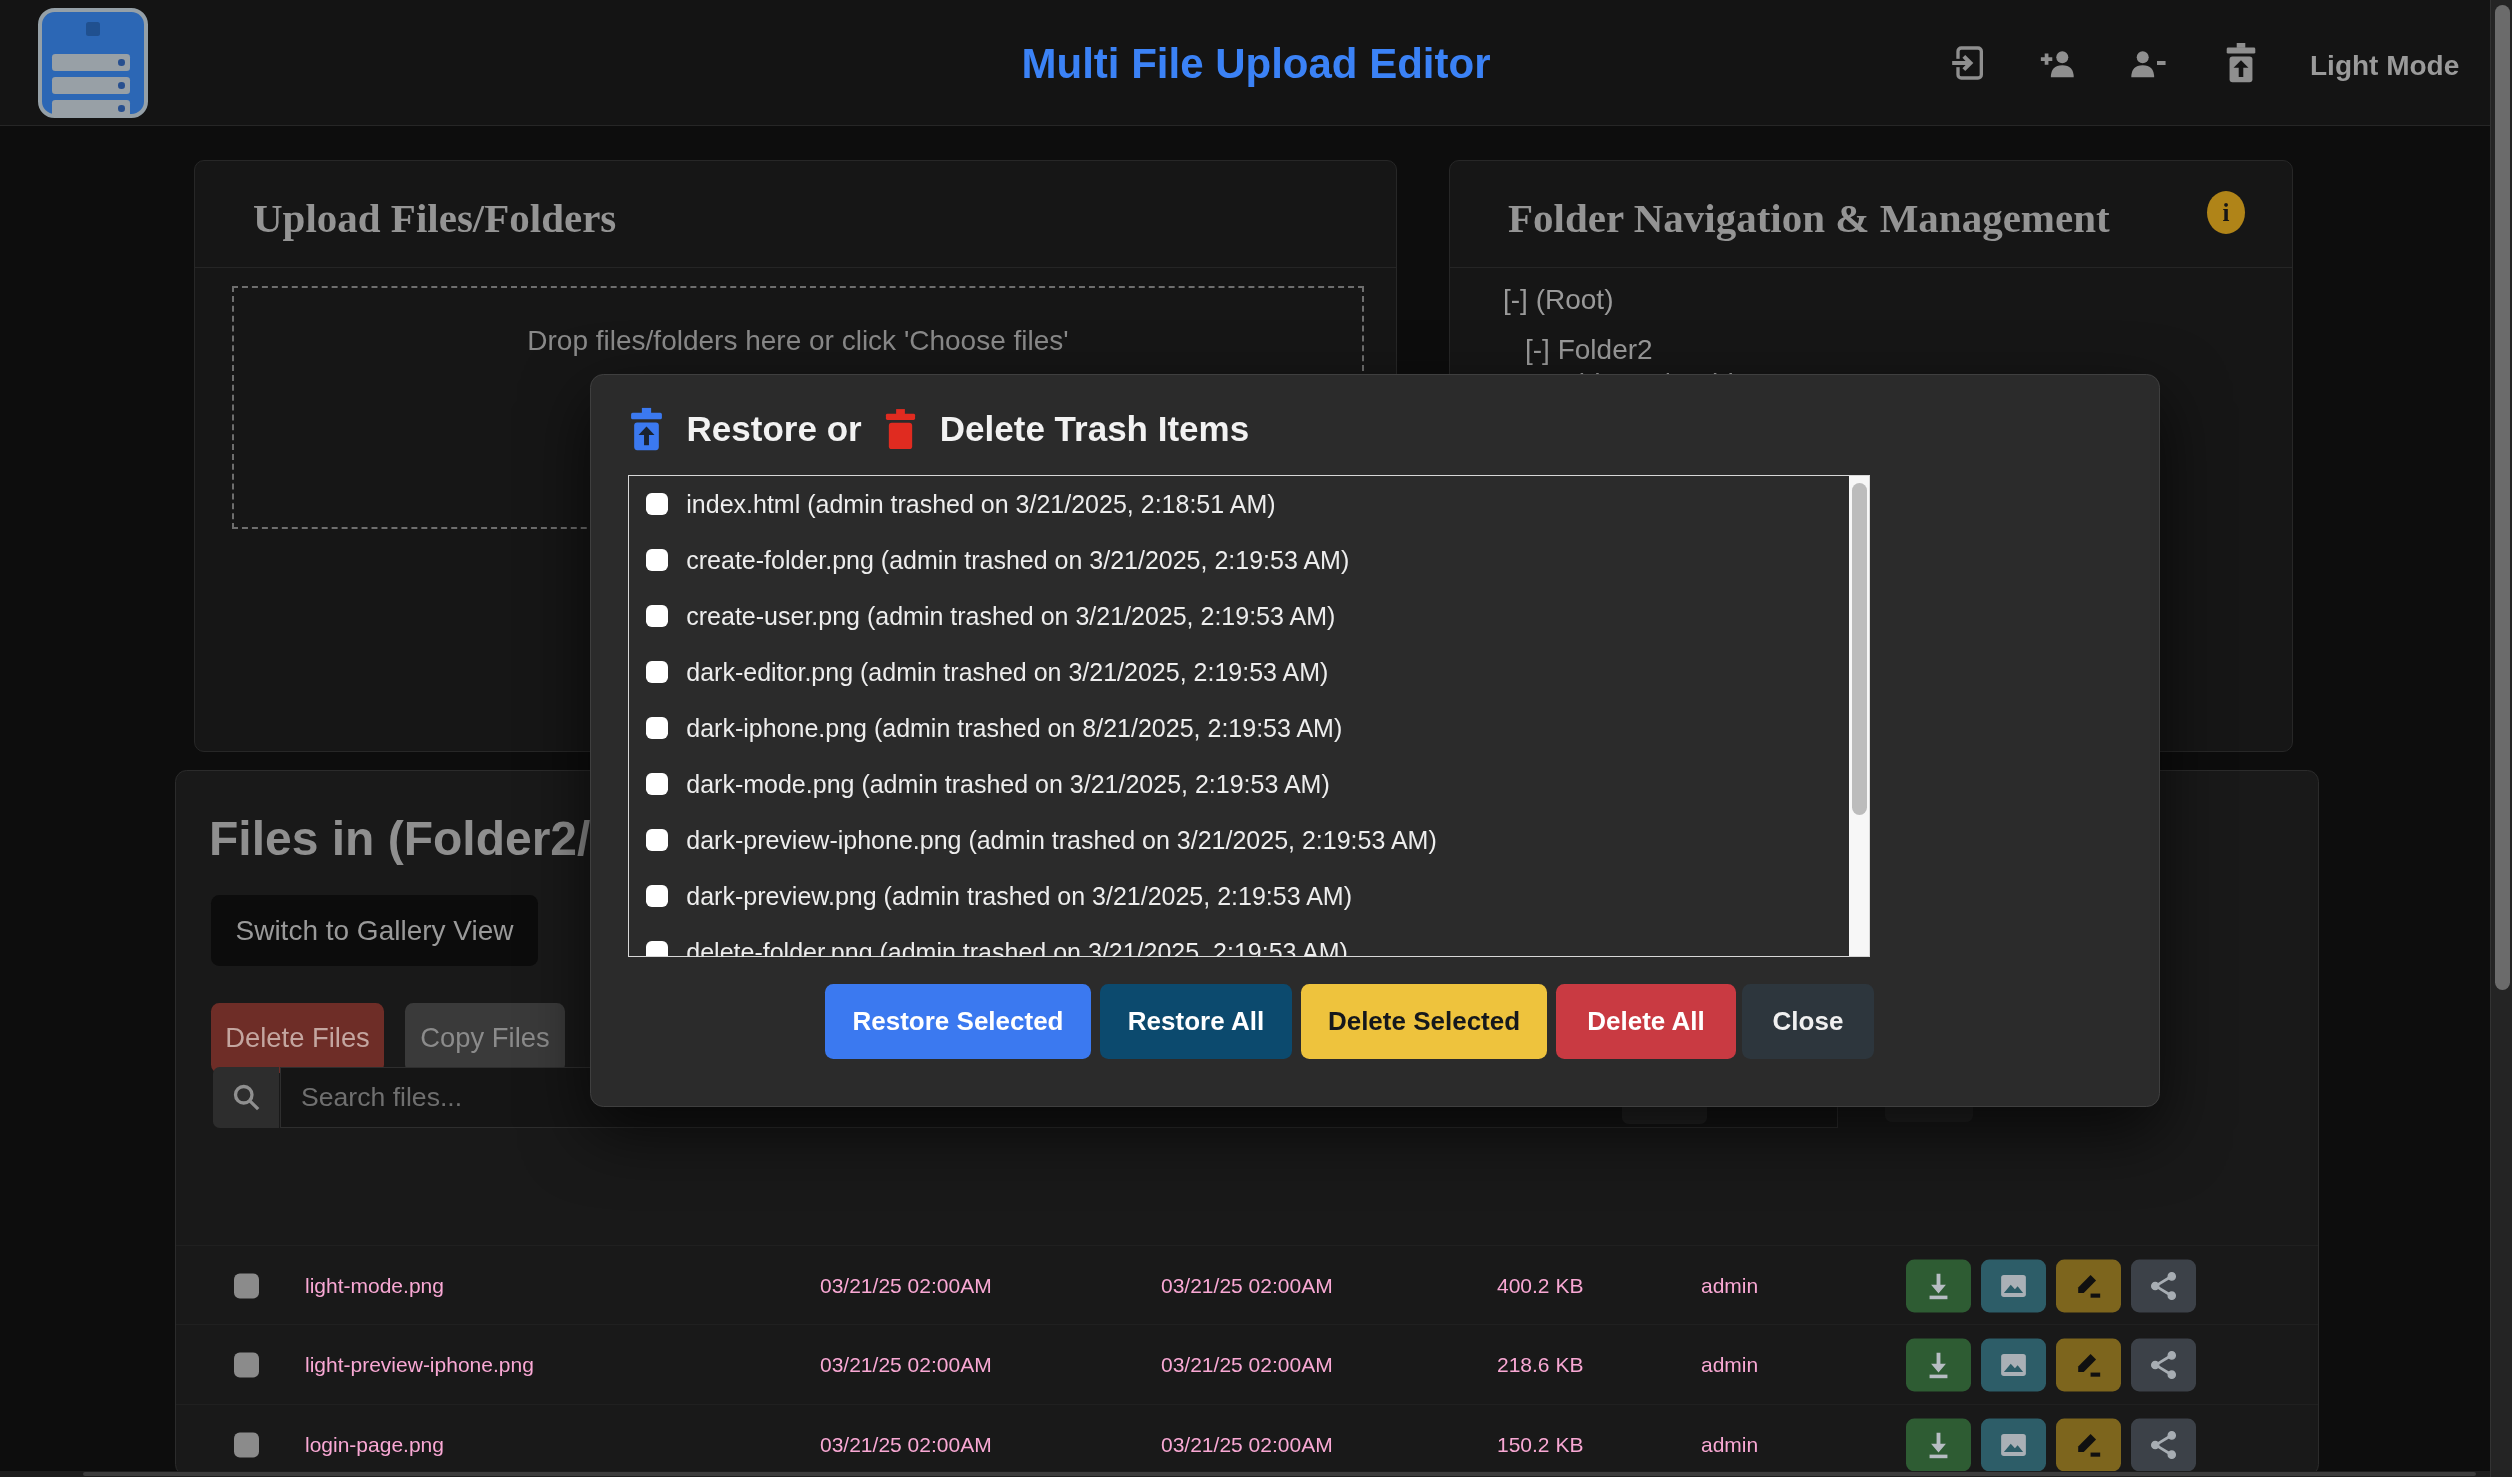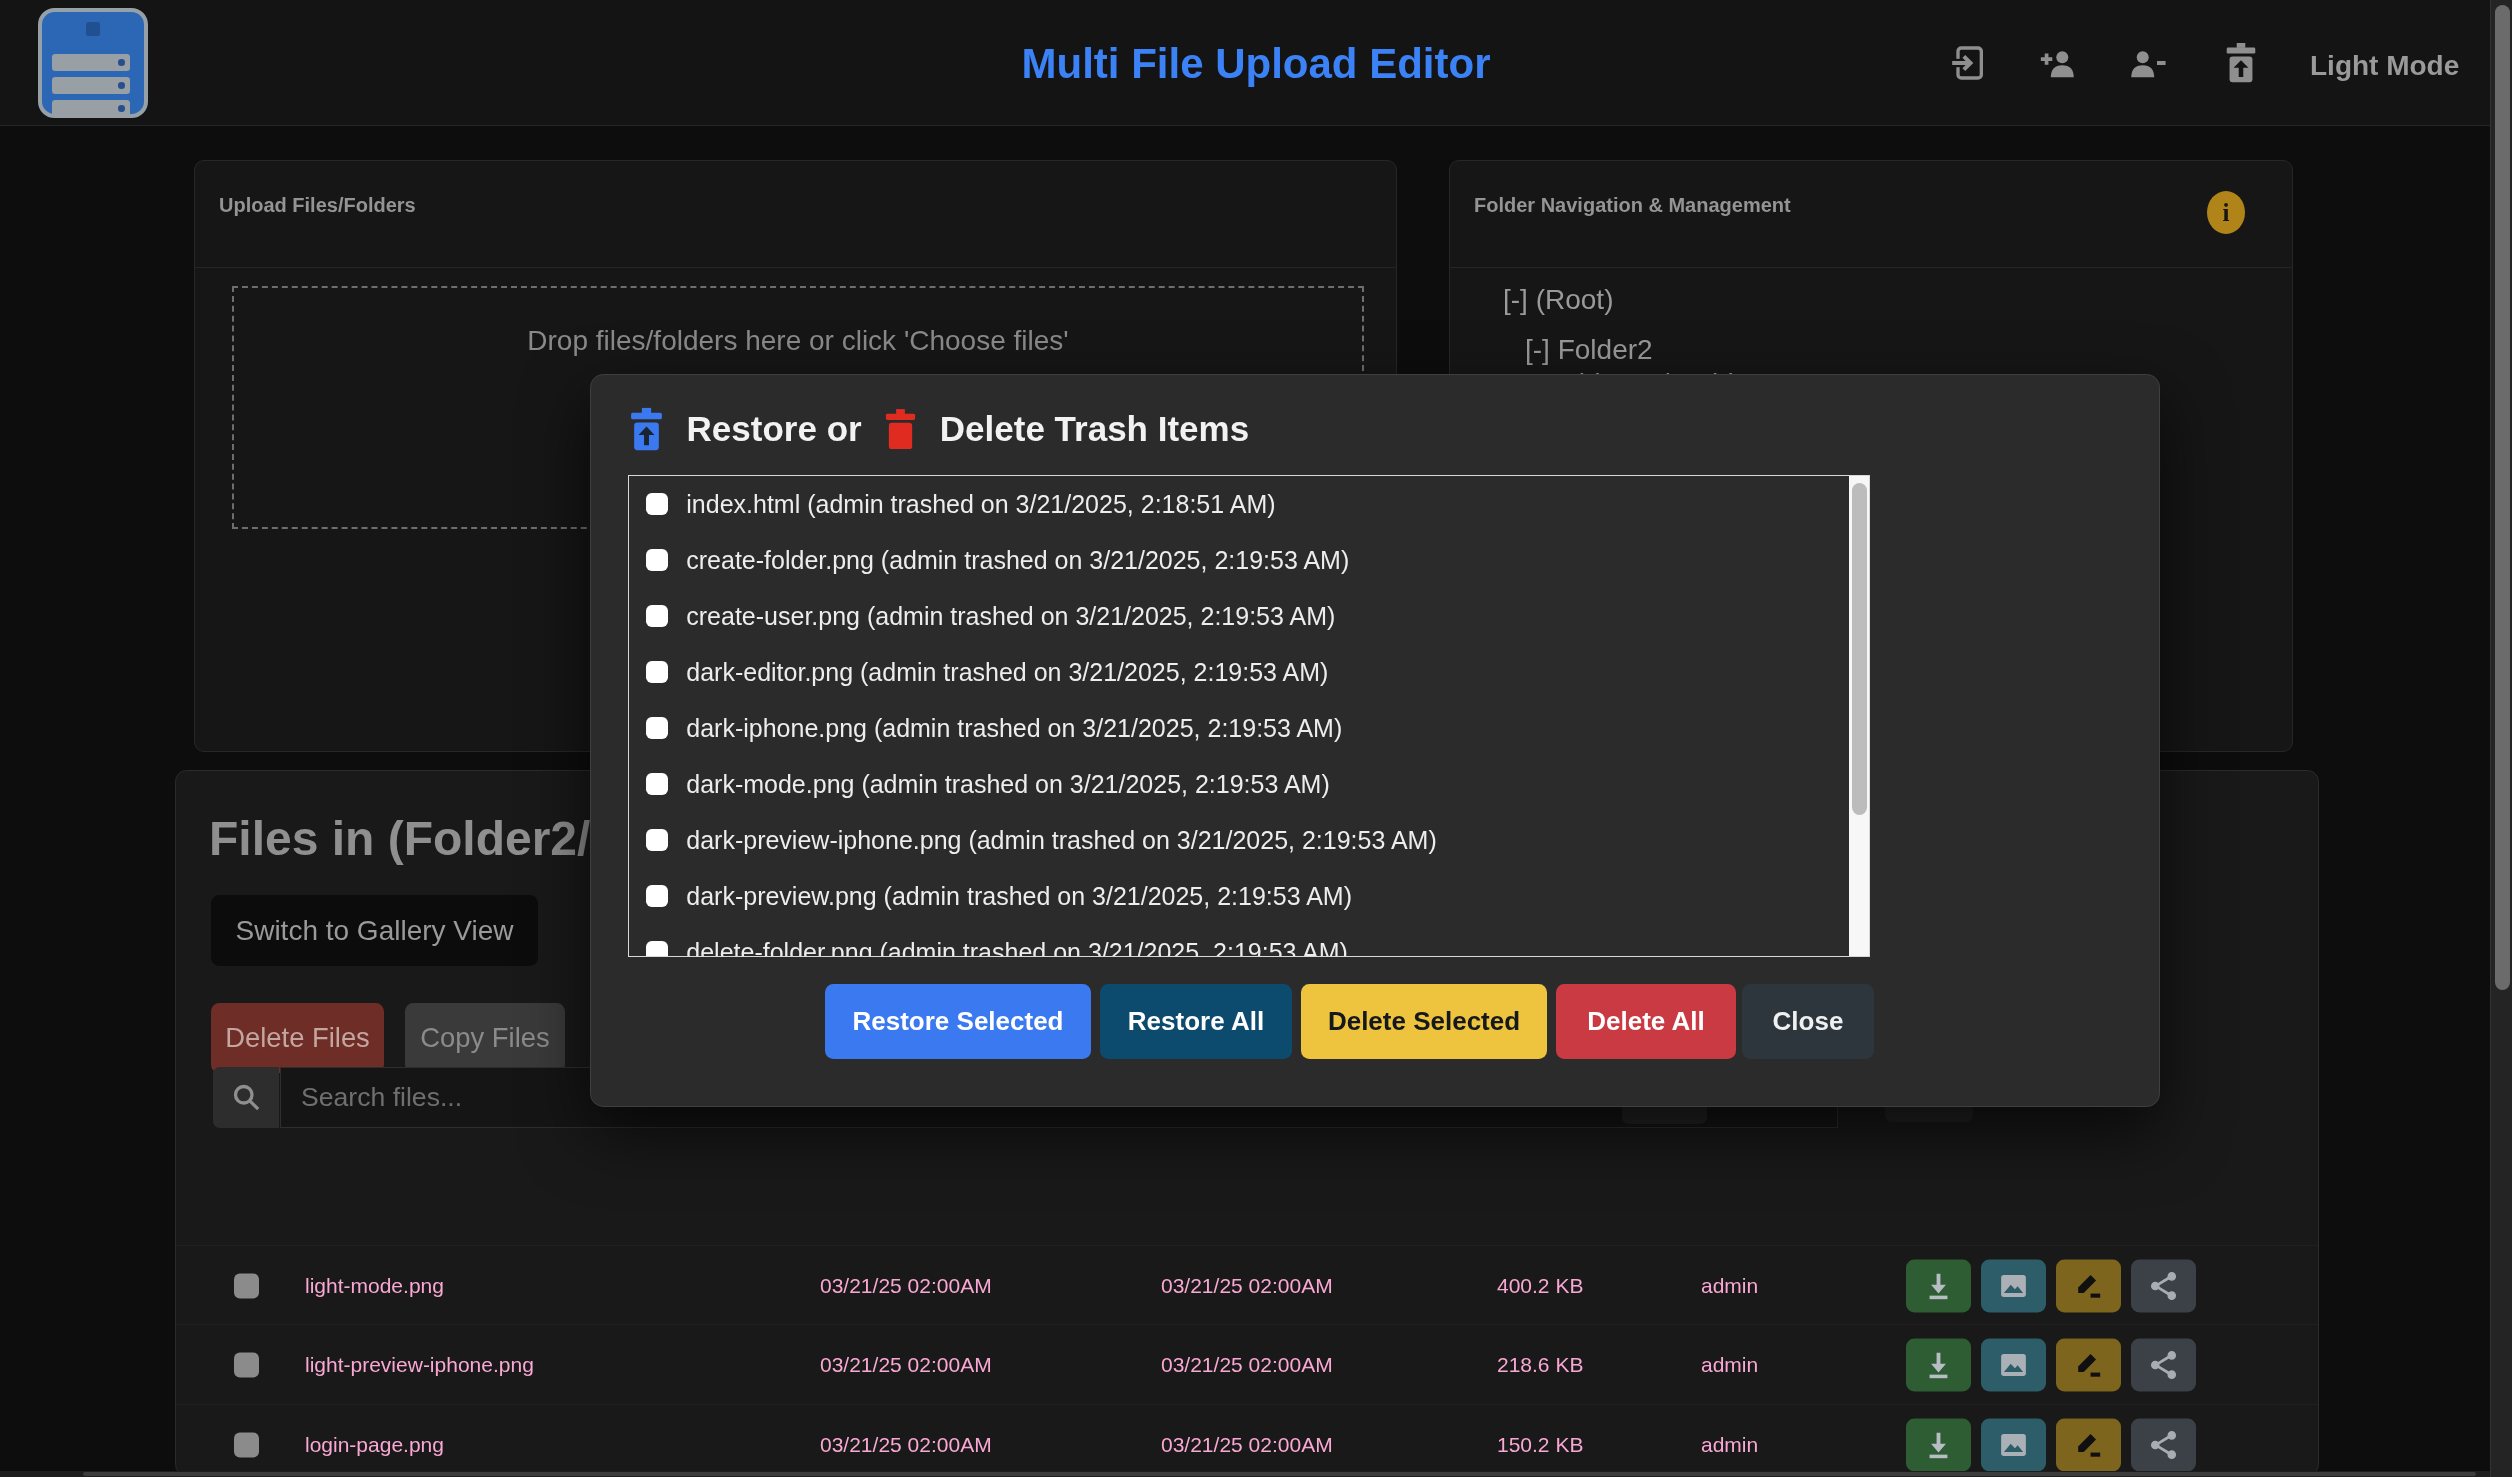--- a/index.html
+++ b/index.html
@@ -29,21 +29,21 @@
   .vscroll .thumb { position:absolute; left:3.3px; top:5px; width:15px; height:985px;
     background:#6b6b6b; border-radius:7.5px; }
   .hscroll { position:absolute; left:0; bottom:0; height:5.8px; right:21.6px; background:#1e1e1e; z-index:300; }
   .hscroll .thumb { position:absolute; left:83px; top:0.8px; height:4.2px; width:2393px;
     background:#3d3d3d; border-radius:2.5px; }
 
   
   .panel { position:absolute; background:#161616; border:0.8px solid #272727; border-radius:10px; }
   .upload-panel { left:194px; top:160px; width:1203px; height:592px; }
   .folder-panel { left:1449px; top:160px; width:844px; height:592px; }
-  .panel h2 { position:absolute; left:24px; top:33px; font-size:20px; font-weight:bold; color:#949494; }
+  .panel h2 { position:absolute; left:58px; top:33px; font-size:41px; font-weight:bold; color:#949494;font-family:Liberation Serif, serif; }
   .panel .divider { position:absolute; left:0; right:0; top:106px; border-top:0.8px solid #252525; }
   .dropzone { position:absolute; left:37px; top:125px; width:1132px; height:243px;
     border:2.5px dashed #6e6e6e; }
   .dropzone .dz-text { margin-top:37px; text-align:center; font-size:28px; color:#8a8a8a; }
   .info-badge { position:absolute; right:47px; top:30px; width:38px; height:43px; border-radius:50%;
     background:#b08418; color:#161616; font-size:25px; font-weight:bold; font-family:"Liberation Serif",serif;
     display:flex; align-items:center; justify-content:center; cursor:pointer; }
   .tree-item { position:absolute; font-size:28px; color:#9a9a9a; white-space:nowrap; cursor:pointer; }
   .hidden-red-btn { position:absolute; left:337px; top:360px; width:141px; height:63px;
     background:#8f2a2e; border:none; border-radius:8.3px; }
@@ -353,21 +353,21 @@
       <div class="mitem">
         <div class="mcheck"></div>
         <div class="mlabel">create-user.png (admin trashed on 3/21/2025, 2:19:53 AM)</div>
       </div>
       <div class="mitem">
         <div class="mcheck"></div>
         <div class="mlabel">dark-editor.png (admin trashed on 3/21/2025, 2:19:53 AM)</div>
       </div>
       <div class="mitem">
         <div class="mcheck"></div>
-        <div class="mlabel">dark-iphone.png (admin trashed on 3/21/2025, 2:19:53 AM)</div>
+        <div class="mlabel">dark-iphone.png (admin trashed on 8/21/2025, 2:19:53 AM)</div>
       </div>
       <div class="mitem">
         <div class="mcheck"></div>
         <div class="mlabel">dark-mode.png (admin trashed on 3/21/2025, 2:19:53 AM)</div>
       </div>
       <div class="mitem">
         <div class="mcheck"></div>
         <div class="mlabel">dark-preview-iphone.png (admin trashed on 3/21/2025, 2:19:53 AM)</div>
       </div>
       <div class="mitem">

